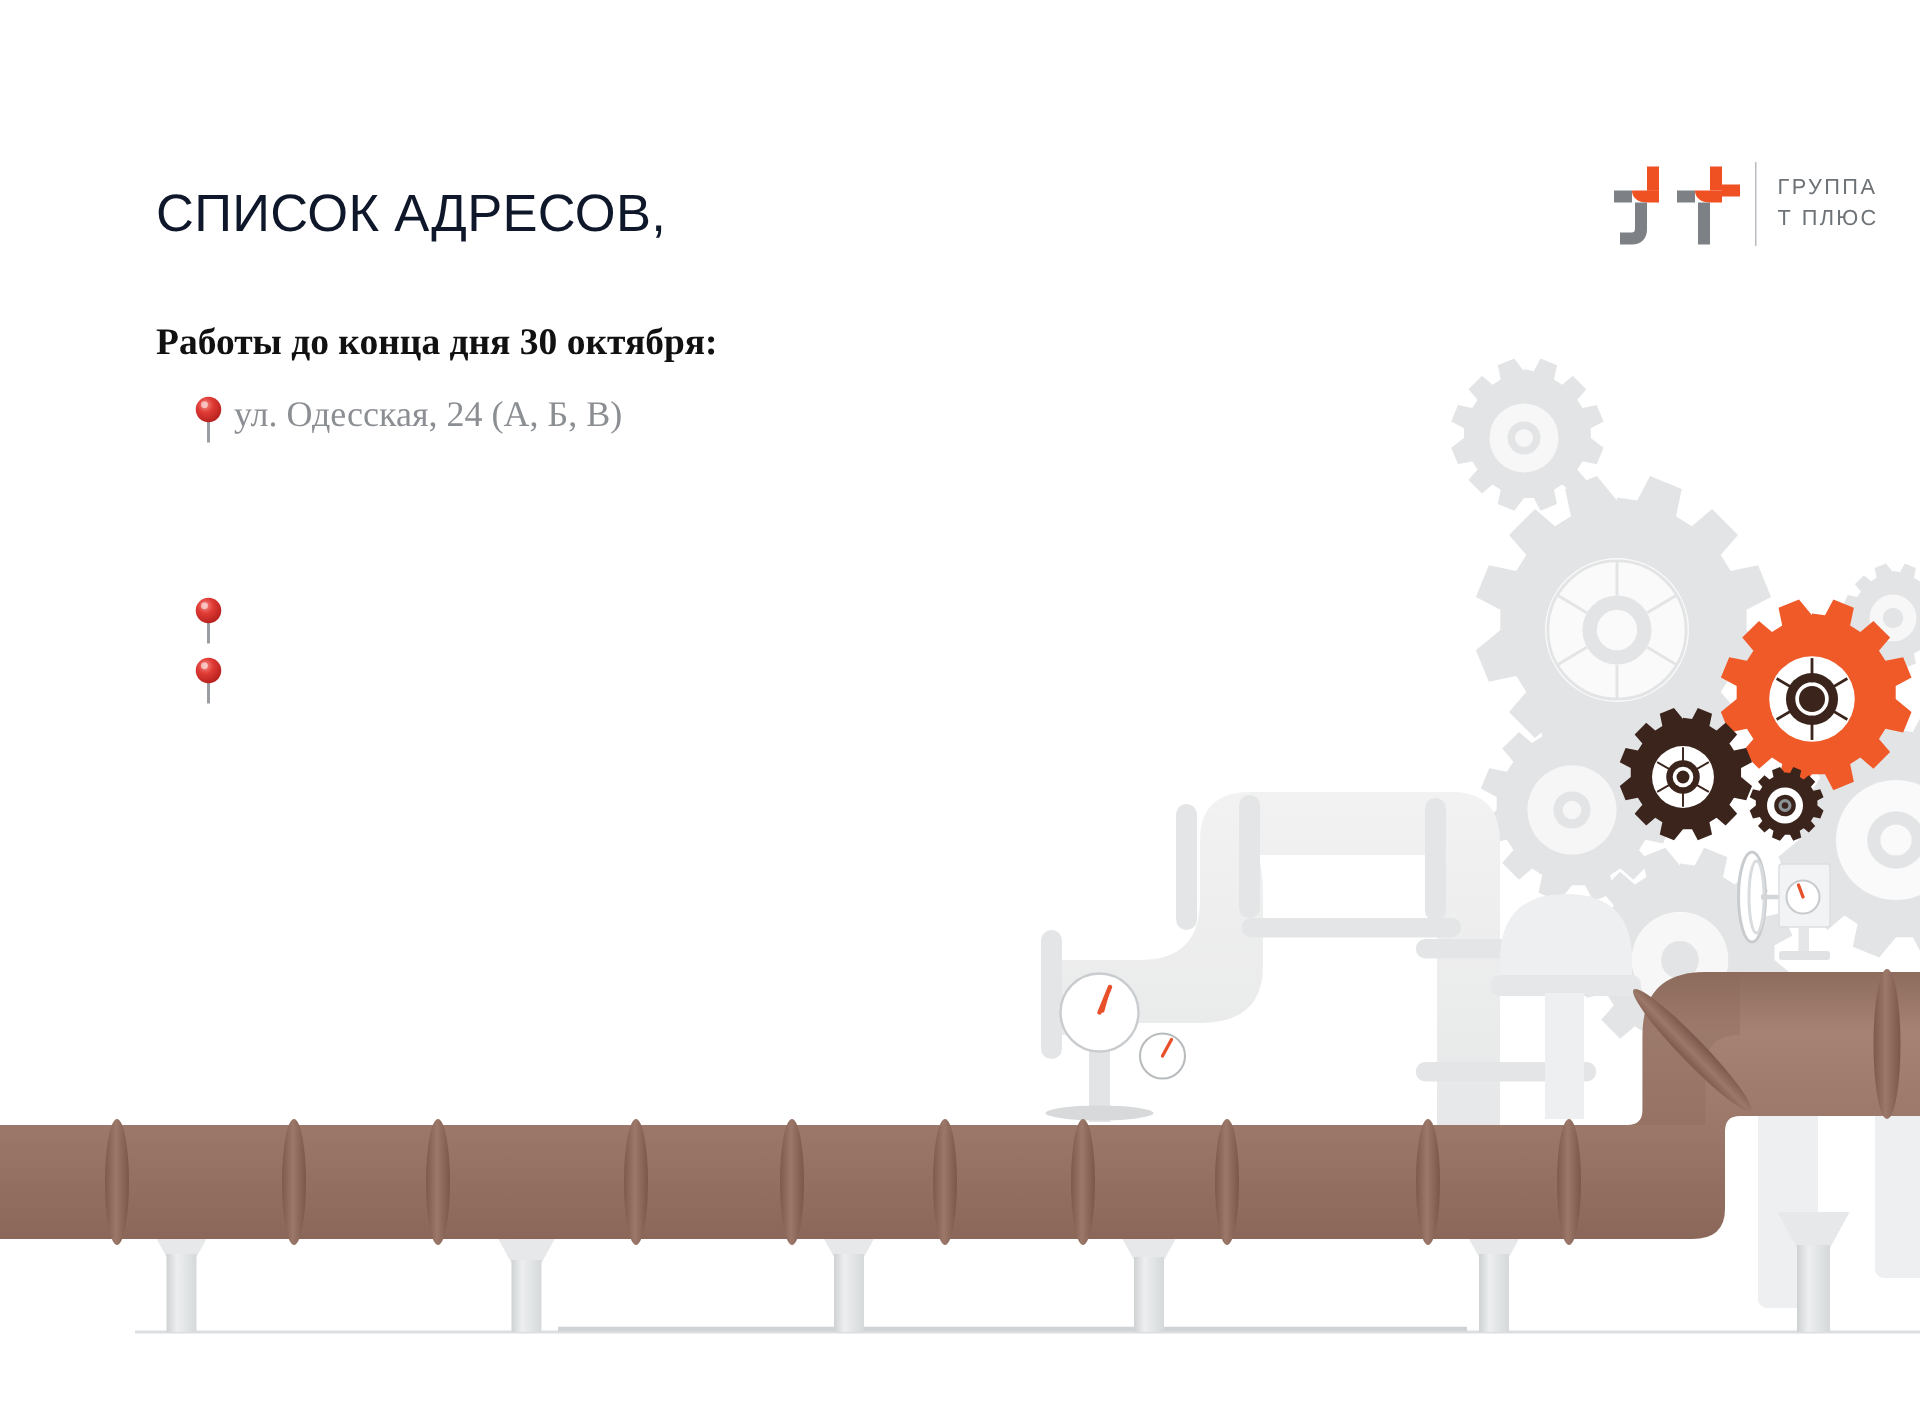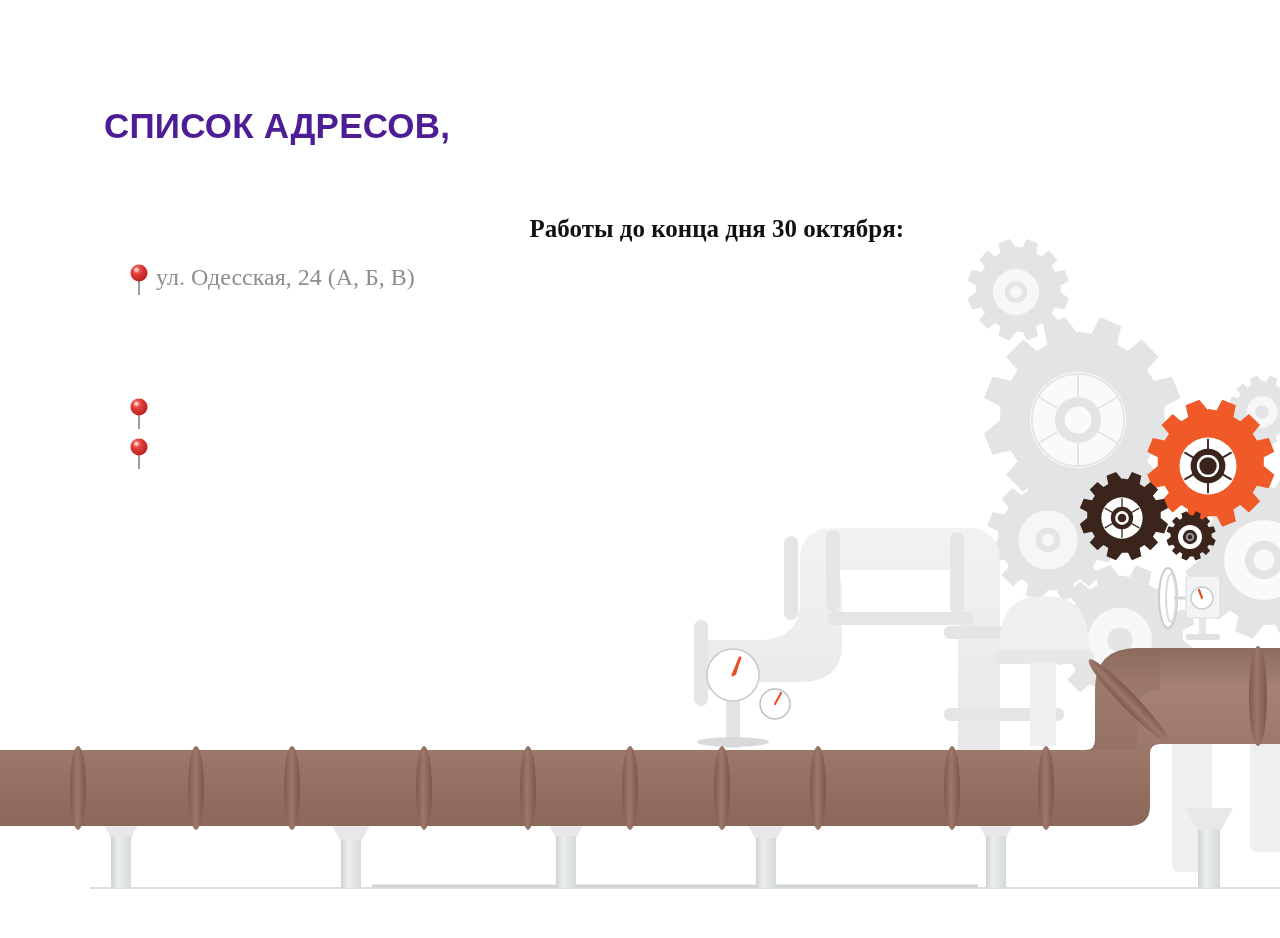--- a/index.html
+++ b/index.html
@@ -54,40 +54,40 @@
     letter-spacing: 1.6px;
     line-height: 1.42;
     color: #6e7378;
     white-space: nowrap;
   }
 
   
   #page-title {
     position: absolute;
     left: 104px;
-    top: 82px;
+    top: 99px;
     width: 860px;
     font-family: "Liberation Sans", sans-serif;
-    font-weight: bold;
+    font-weight: normal;
     font-size: 35px;
     line-height: 1.18;
     letter-spacing: 0.2px;
-    color: #4c1d95;
+    color: #0f172a;
     text-transform: uppercase;
   }
   #page-title .tline { display: block; }
 
   
   #content {
     position: absolute;
     left: 104px;
     top: 214px;
     width: 800px;
   }
-  .section { margin-bottom: 0; text-align: right; }
+  .section { margin-bottom: 0; }
   .section-heading {
     font-family: "Liberation Serif", serif;
     font-weight: bold;
     font-size: 25px;
     line-height: 1.2;
     color: #111111;
     margin: 0 0 6px 0;
     white-space: nowrap;
   }
   .addr-list { margin: 16px; padding: 0; list-style: none; }
@@ -348,20 +348,41 @@
         <g transform="translate(1128,700) rotate(-44)">
           <ellipse cx="0" cy="0" rx="8" ry="56" fill="url(#ringGrad)"></ellipse>
         </g>
 
         <ellipse cx="1258" cy="696" rx="9" ry="50" fill="url(#ringGrad)"></ellipse>
       </g>
 
     </g>
   </svg>
 
+  <div id="logo-block">
+    <svg id="logo-mark" viewBox="0 0 92 62" xmlns="http://www.w3.org/2000/svg">
+
+      <path d="M16,22 L16,30 L4,30 L4,22 Z" fill="#7d8185"></path>
+      <path d="M16,22 L26,22 L26,8 L34,8 L34,22 L26,22 Z" fill="#ef5123"></path>
+      <path d="M26,6 L34,6 L34,22 L26,22 Z" fill="#ef5123"></path>
+      <path d="M16,22 C16,27 20,30 26,30 L34,30 L34,22 L26,22 C21,22 16,22 16,22 Z" fill="#ef5123"></path>
+      <path d="M18,30 L26,30 L26,48 C26,54 22,58 16,58 L8,58 L8,50 L16,50 C18,50 18,48 18,46 Z" fill="#7d8185"></path>
+
+      <path d="M58,22 L58,30 L46,30 L46,22 Z" fill="#7d8185"></path>
+      <path d="M68,6 L76,6 L76,22 L68,22 Z" fill="#ef5123"></path>
+      <path d="M58,22 C58,27 62,30 68,30 L76,30 L76,22 L68,22 C63,22 58,22 58,22 Z" fill="#ef5123"></path>
+      <path d="M76,18 L88,18 L88,26 L76,26 Z" fill="#ef5123"></path>
+      <path d="M60,30 L68,30 L68,58 L60,58 Z" fill="#7d8185"></path>
+    </svg>
+    <div id="logo-divider"></div>
+    <div id="logo-words">
+      <div>ГРУППА</div>
+      <div>Т ПЛЮС</div>
+    </div>
+  </div>
 
   <h1 id="page-title">
     <span class="tline">СПИСОК АДРЕСОВ,</span>
   </h1>
 
   <div id="content">
 
     <div class="section">
       <div class="section-heading">Работы до конца дня 30 октября:</div>
       <ul class="addr-list">

